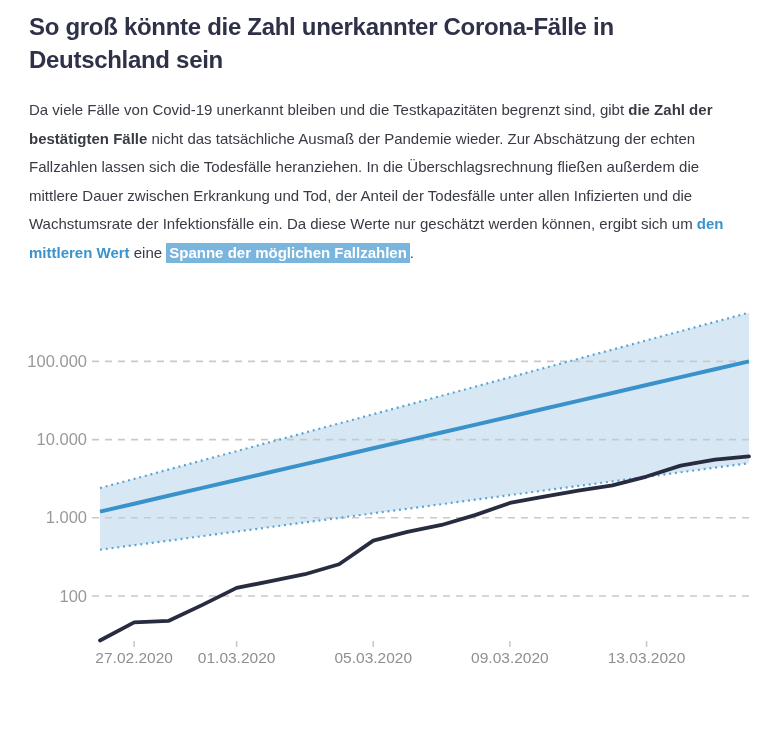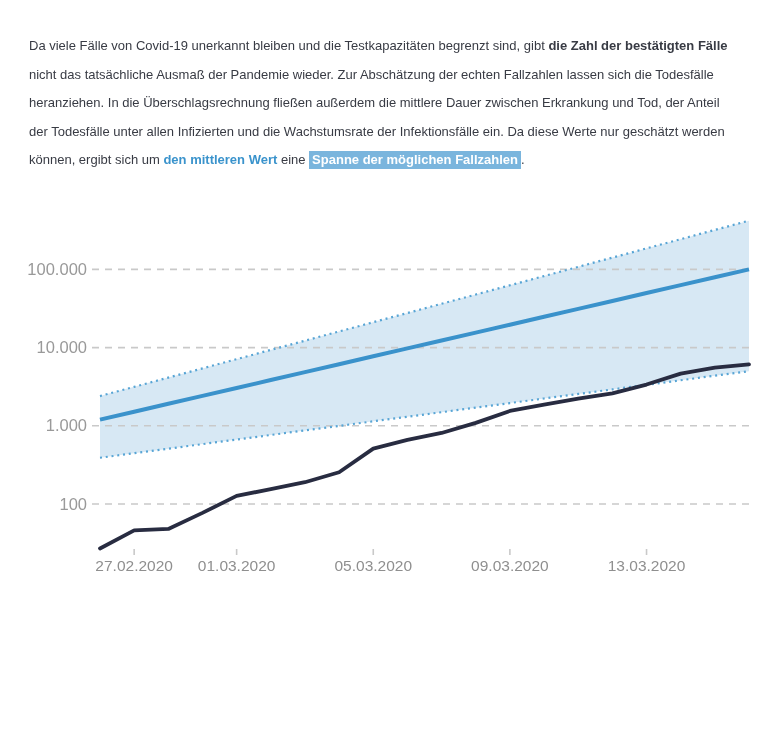--- a/index.html
+++ b/index.html
@@ -10,22 +10,22 @@
   h1.page-title {
     margin-top: 10px;
     font-size: 24px;
     line-height: 33px;
     font-weight: 700;
     letter-spacing: -0.3px;
     color: #2e3148;
   }
 
   p.lead {
-    margin-top: 32px;
-    font-size: 13px;
+    margin-top: 20px;
+    font-size: 15px;
     line-height: 28.5px;
     color: #383b44;
     width: 712px;
   }
   .b { font-weight: 700; }
   .blue-bold { color: #3a93cc; font-weight: 700; }
   .hl-band {
     background: #7ab5dd;
     color: #ffffff;
     font-weight: 700;
@@ -46,20 +46,21 @@
     font-size: 13.5px;
     line-height: 17px;
     color: #7e7e7e;
   }
 </style>
 </head>
 <body>
 
 <div class="article">
 
+  <h1 class="page-title">So groß könnte die Zahl unerkannter Corona-Fälle in Deutschland sein</h1>
 
   <p class="lead"><span>Da viele Fälle von Covid-19 unerkannt bleiben und die Testkapazitäten begrenzt sind, gibt </span><span class="b">die Zahl der bestätigten Fälle</span><span> nicht das tatsächliche Ausmaß der Pandemie wieder. Zur Abschätzung der echten Fallzahlen lassen sich die Todesfälle heranziehen. In die Überschlagsrechnung fließen außerdem die mittlere Dauer zwischen Erkrankung und Tod, der Anteil der Todesfälle unter allen Infizierten und die Wachstumsrate der Infektionsfälle ein. Da diese Werte nur geschätzt werden können, ergibt sich um </span><span class="blue-bold">den mittleren Wert</span><span> eine </span><span class="hl-band">Spanne der möglichen Fallzahlen</span><span>.</span></p>
 
   <div class="chart-wrap">
     <svg id="chart-svg" width="770" height="380" viewBox="0 0 770 380" xmlns="http://www.w3.org/2000/svg">
       <g id="grid-layer-under"></g>
       <polygon id="band-poly" fill="#d7e8f4" stroke="none" points="100,199.07 134.16,189.83 168.32,180.61 202.47,171.38 236.63,162.14 270.79,152.91 304.95,143.68 339.11,134.45 373.26,125.23 407.42,116 441.58,106.77 475.74,97.54 509.89,88.31 544.05,79.08 578.21,69.85 612.37,60.62 646.53,51.39 680.68,42.16 714.84,32.93 749,23.66 749,174.14 714.84,178.71 680.68,183.27 646.53,187.83 612.37,192.4 578.21,196.96 544.05,201.52 509.89,206.07 475.74,210.64 441.58,215.19 407.42,219.76 373.26,224.32 339.11,228.87 304.95,233.41 270.79,237.99 236.63,242.55 202.47,247.12 168.32,251.67 134.16,256.22 100,260.78"></polygon>
       <g id="grid-layer">
           <line x1="92" x2="753" y1="307" y2="307" stroke="#c9c9c9" stroke-width="1.6" stroke-dasharray="7 6"></line>
           <line x1="92" x2="753" y1="228.8" y2="228.8" stroke="#c9c9c9" stroke-width="1.6" stroke-dasharray="7 6"></line>

